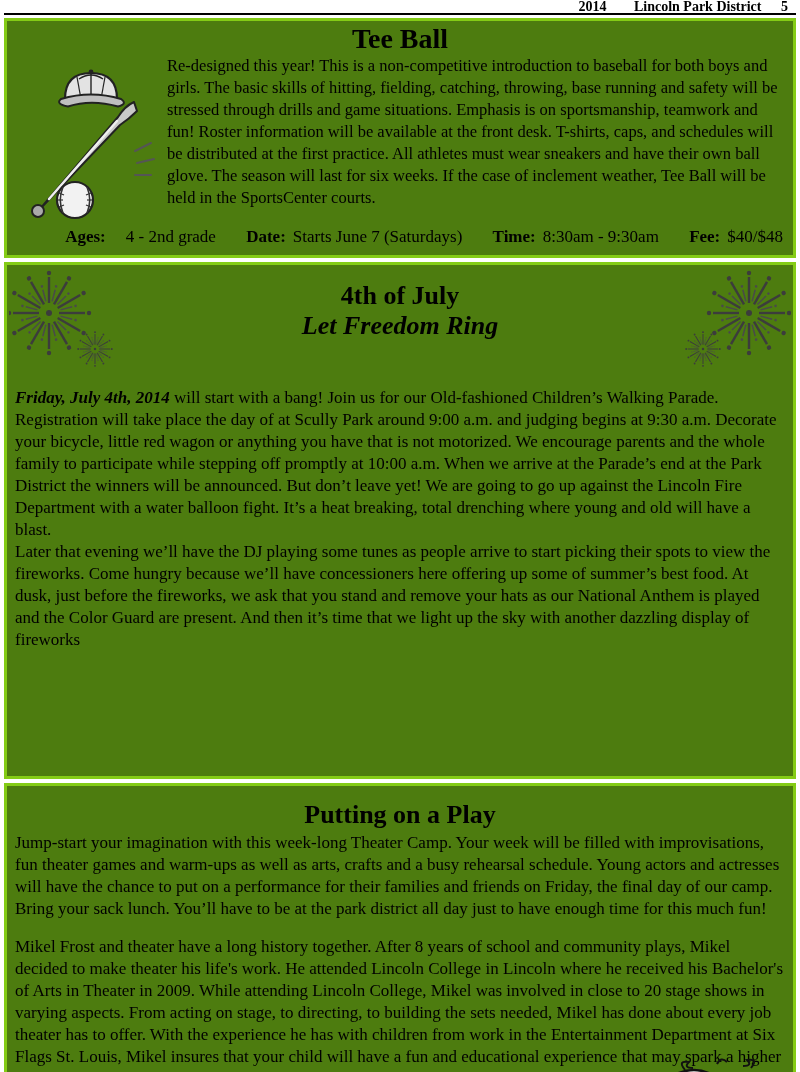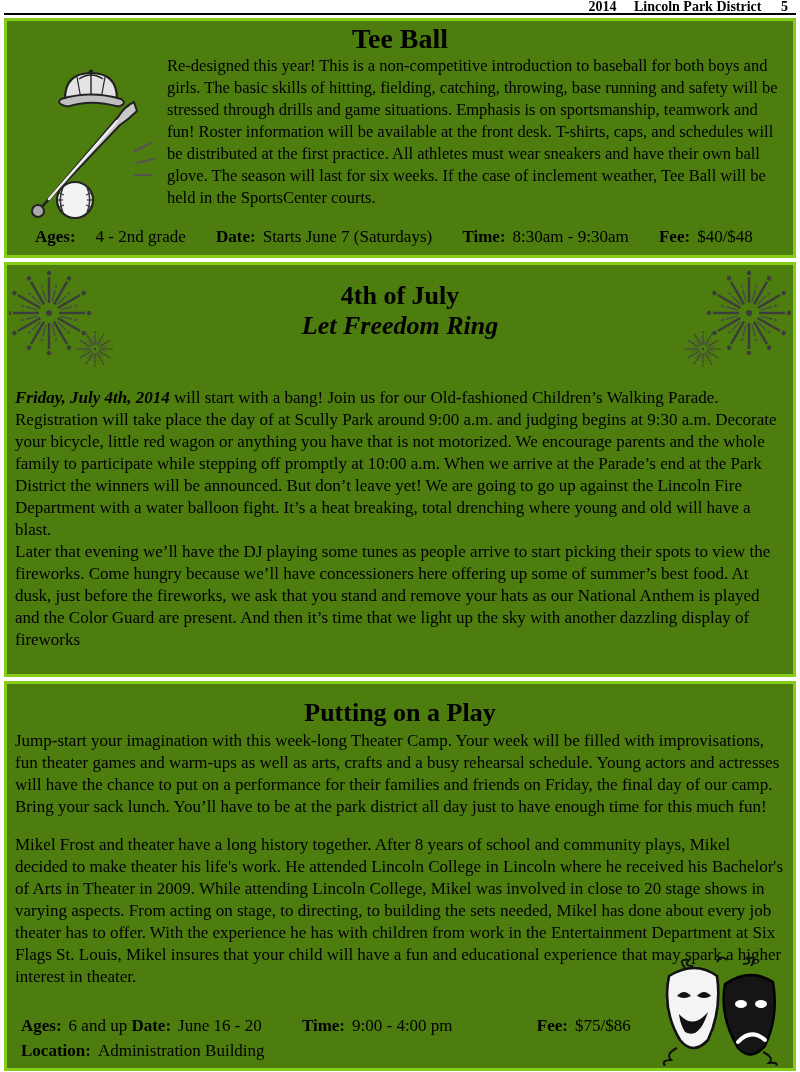--- a/index.html
+++ b/index.html
@@ -10,45 +10,45 @@
   }
   .page { position:relative; width:800px; height:1072px; padding:0 4px; }
 
   
   .page-header {
     height:15px; border-bottom:2px solid #000;
     text-align:right; font-weight:bold; font-size:14px; line-height:13px;
     padding-right:8px;
   }
   .page-header span { display:inline-block; }
-  .hdr-title { margin-left:14px; }
+  .hdr-title { margin-left:24px; }
   .hdr-page  { margin-left:16px; }
 
   
   .box { border:3px solid #84cc16; position:relative; background:#4d7c0f; }
   .sec-teeball { height:240px; margin-top:3px; padding:2px 10px 6px 10px; }
-  .sec-july    { height:415px; margin-top:4px; padding:6px 8px; }
+  .sec-july    { height:517px; margin-top:4px; padding:6px 8px; }
   .sec-play    { height:390px; margin-top:4px; padding:14px 8px 6px 8px; }
 
   h1.sec-title {
     text-align:center; font-size:28px; line-height:32px; font-weight:bold;
   }
   .sec-july h1.sec-title, .sec-play h1.sec-title { font-size:26px; line-height:30px; }
   .sub-title {
     text-align:center; font-size:26px; line-height:30px; font-weight:bold; font-style:italic;
   }
 
   p.body-text { font-size:17px; line-height:22px; text-align:left; }
 
   
   .tb-art { float:left; width:140px; height:168px; margin:4px 10px 0 0; }
   .sec-teeball p.body-text { font-size:16.5px; line-height:22px; }
   .tb-details {
     position:absolute; left:28px; bottom:8px; right:10px;
-    font-size:17px; white-space:nowrap;
+    font-size:17px; white-space:nowrap;text-align:right;
   }
   .pair { display:inline-block; }
   .pair + .pair { margin-left:26px; }
   .pair b { font-weight:bold; margin-right:7px; }
   .pair.wide b { margin-right:20px; }
 
   
   .fw { position:absolute; width:106px; height:100px; top:4px; }
   .fw-left  { left:2px; }
   .fw-right { right:2px; }

